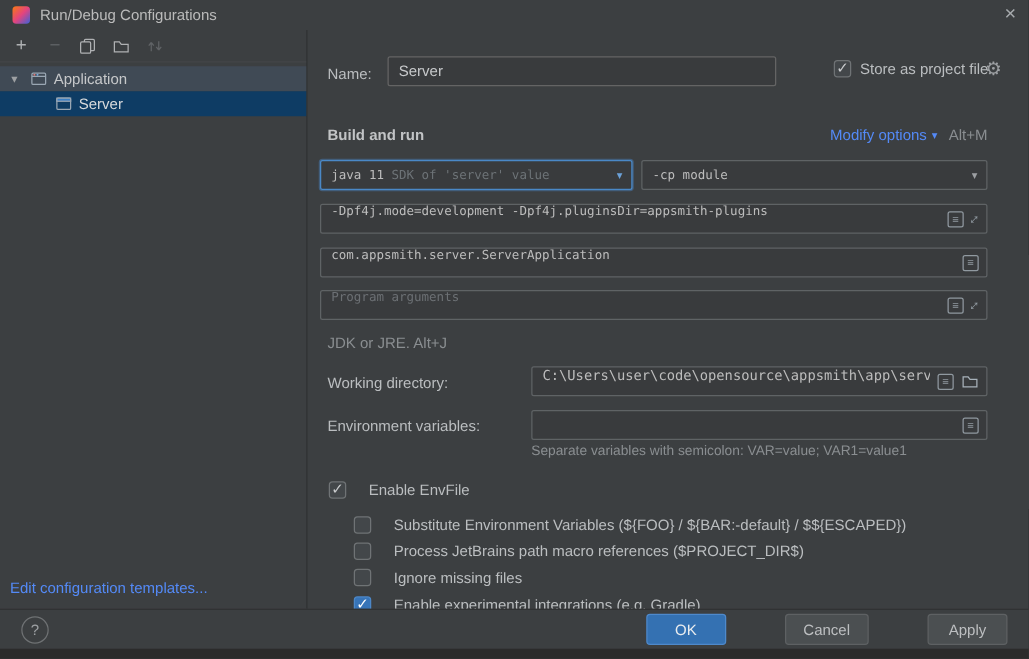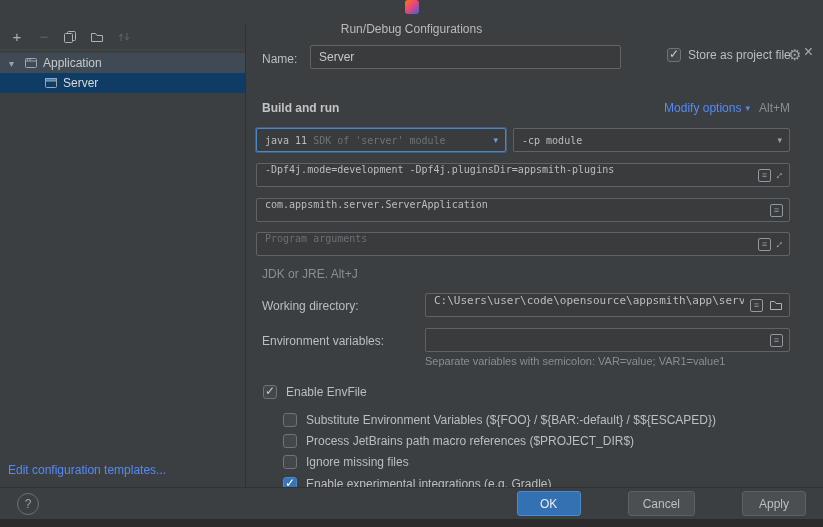--- a/index.html
+++ b/index.html
@@ -2,21 +2,21 @@
 <html><head>
 <meta charset="utf-8">
 <style>
   * { margin:0; padding:0; box-sizing:border-box; }
   html,body { width:823px; height:527px; }
   body { font-family:"Liberation Sans", sans-serif; font-size:12px; color:#bbbbbb;
          background:#2b2b2b; overflow:hidden; }
   .dialog { position:relative; width:823px; height:527px; background:#3c3f41; }
 
   
-  .titlebar { height:24px; display:flex; align-items:center; gap:8px; padding:0 10px;flex-direction:column; }
+  .titlebar { height:24px; display:flex; align-items:center; gap:8px; padding:0 10px; }
   .app-icon { width:14px; height:14px; border-radius:3px; flex:0 0 auto;
               background:linear-gradient(135deg,#f97a12,#e4447e 50%,#3b62d9); }
   .title { color:#bbbbbb; font-size:12px; }
   .close { margin-left:auto; color:#a7abae; font-size:16px; line-height:16px; cursor:pointer; }
 
   
   .sidebar { position:absolute; left:0; top:24px; width:246px; bottom:40px;
              background:#3c3f41; border-right:1px solid #2f3233; }
   .sb-toolbar { height:26px; display:flex; align-items:center; gap:11px; padding:0 9px;
                 border-bottom:1px solid #434648; }
@@ -63,21 +63,21 @@
   .f-icons { display:flex; align-items:center; gap:6px; margin-left:6px; flex:0 0 auto; }
   .macro-ic { width:13px; height:13px; border:1px solid #9099a0; border-radius:2px;
               color:#9099a0; font-size:9px; line-height:11px; text-align:center;
               font-style:normal; cursor:pointer; }
   .expand-ic { color:#9099a0; font-size:12px; line-height:12px; display:inline-block;
                transform:rotate(45deg); cursor:pointer; }
 
   .gear { position:absolute; color:#9da0a3; font-size:15px; cursor:pointer; }
 
   .inline { position:absolute; display:flex; align-items:center; gap:7px; }
-  .cbrow { position:absolute; display:flex; align-items:center; gap:9px; height:16px; }
+  .cbrow { position:absolute; display:flex; align-items:center; gap:18px; height:16px; }
   .cb { width:14px; height:14px; border:1px solid #6f7375; border-radius:3px; background:#43474a;
         position:relative; flex:0 0 auto; cursor:pointer; }
   .cb.checked::after { content:"✓"; position:absolute; left:1px; top:-2px; font-size:12px; color:#c9cbcd; }
   .cb.blue { background:#3774b8; border-color:#4c87c7; }
   .cb.blue.checked::after { color:#ffffff; }
   .cb-label { color:#bbbec0; font-size:12px; white-space:nowrap; }
 
   
   .footer { position:absolute; left:0; right:0; bottom:8px; height:32px; background:#3c3f41;
             border-top:1px solid #303233; display:flex; align-items:center; padding:0 17px; }
@@ -164,21 +164,21 @@
 
     <span class="section-title" style="left:15px;top:77px">Build and run</span>
     <div class="modify" style="right:33px;top:77px">
       <span class="link">Modify options</span>
       <span class="link chev-sm">▾</span>
       <span class="shortcut">Alt+M</span>
     </div>
 
     <div class="combo focused" style="left:9px;top:104px;width:250px">
       <span class="mono">java 11</span>
-      <span class="mono dim2">SDK of 'server' module</span>
+      <span class="mono dim2">SDK of 'server' value</span>
       <span class="combo-arrow">▾</span>
     </div>
     <div class="combo" style="left:266px;top:104px;width:277px">
       <span class="mono">-cp module</span>
       <span class="combo-arrow">▾</span>
     </div>
 
     <div class="field" style="left:9px;top:139px;width:534px">
       <span class="mono val">-Dpf4j.mode=development -Dpf4j.pluginsDir=appsmith-plugins</span>
       <span class="f-icons">

